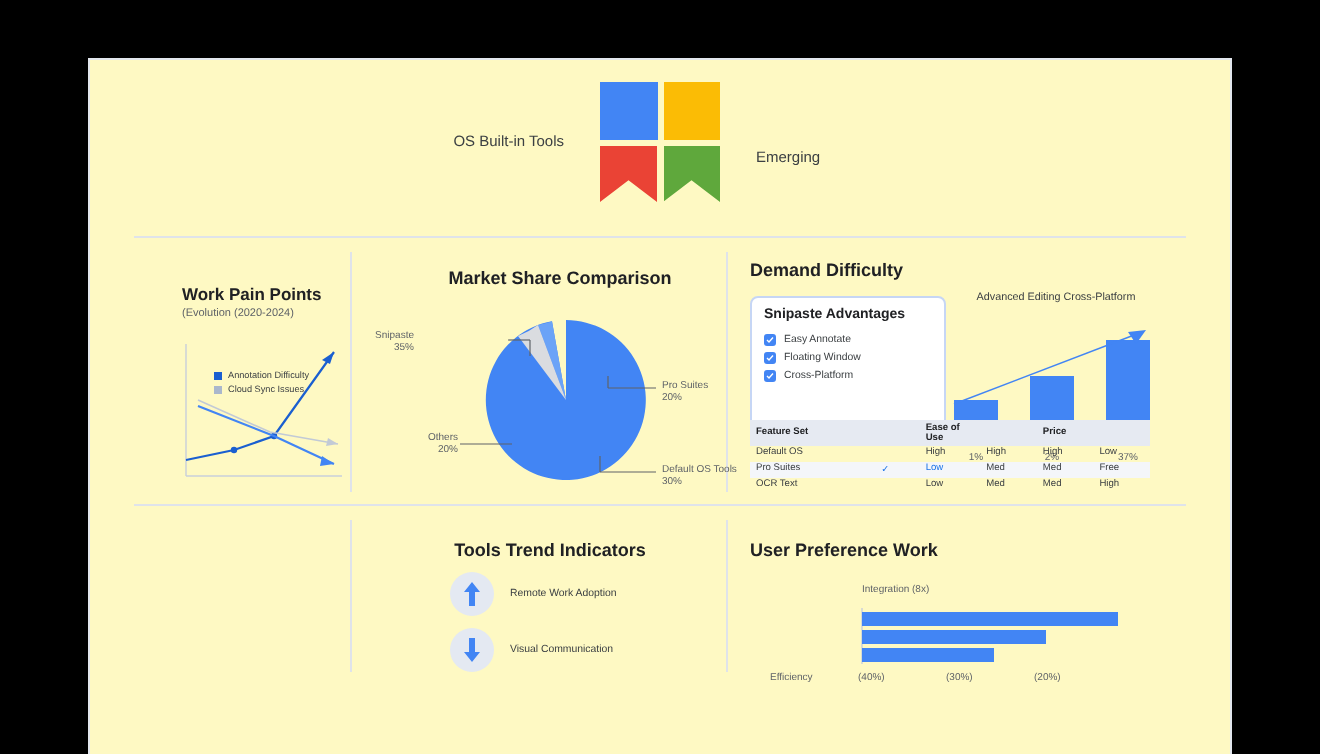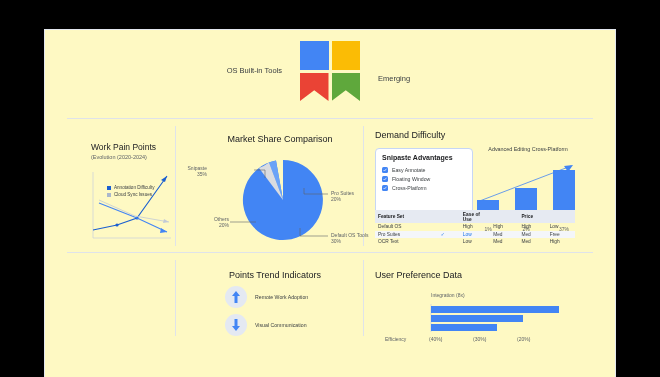--- a/index.html
+++ b/index.html
@@ -12,21 +12,21 @@
   .hdr-text{font-size:7.5px;color:#3c4043;line-height:12px;text-align:right;width:120px;}
   .hdr-text.right{text-align:left;margin-top:15px;}
   .logo{width:60px;height:60px;display:grid;grid-template-columns:1fr 1fr;grid-template-rows:1fr 1fr;gap:3px;}
   .q{width:100%;height:100%;}
   .q1{background:#4285f4;}
   .q2{background:#fbbc05;}
   .q3{background:#ea4335;clip-path:polygon(0 0,100% 0,100% 100%,50% 62%,0 100%);}
   .q4{background:#5fa83c;clip-path:polygon(0 0,100% 0,100% 100%,50% 62%,0 100%);}
   .hr{position:absolute;left:22px;width:526px;height:1px;background:#dfe3ea;}
   .vr{position:absolute;width:1px;background:#dfe3ea;}
-  .ptitle{position:absolute;font-size:9px;font-weight:normal;color:#202124;}
+  .ptitle{position:absolute;font-size:9px;font-weight:bold;color:#202124;}
   .lbl{position:absolute;font-size:5px;color:#5f6368;}
   .lbl.c{text-align:center;}
   .lbl.r{text-align:right;}
   
   .pp-sub{position:absolute;font-size:5.5px;color:#5f6368;}
   .legend-row{display:flex;align-items:center;gap:3px;font-size:4.6px;color:#3c4043;margin-bottom:2px;}
   .sw{width:4px;height:4px;}
   
   .adv-card{position:absolute;border:1px solid #c6d6f5;border-radius:4px;background:#fff;}
   .adv-title{font-size:7px;font-weight:bold;color:#202124;}
@@ -209,42 +209,42 @@
           <td>OCR Text</td>
           <td></td>
           <td>Low</td>
           <td>Med</td>
           <td>Med</td>
           <td>High</td>
         </tr>
       </tbody>
     </table>
 
-    <div class="ptitle" style="left:150px;top:240px;width:160px;text-align:center">Points Trend Indicators</div>
+    <div class="ptitle" style="left:150px;top:240px;width:160px;text-align:center">Tools Trend Indicators</div>
 
     <div style="position:absolute;left:180px;top:256px">
       <div class="trend-row">
         <div class="circ">
           <svg width="10" height="14" viewBox="0 0 10 14">
               <path d="M5 1 L9 6 L6.5 6 L6.5 13 L3.5 13 L3.5 6 L1 6 Z" fill="#4285f4"></path>
             </svg>
         </div>
         <span class="trend-lbl">Remote Work Adoption</span>
       </div>
       <div class="trend-row">
         <div class="circ">
           <svg width="10" height="14" viewBox="0 0 10 14">
               <path d="M5 13 L9 8 L6.5 8 L6.5 1 L3.5 1 L3.5 8 L1 8 Z" fill="#4285f4"></path>
             </svg>
         </div>
         <span class="trend-lbl">Visual Communication</span>
       </div>
     </div>
 
-    <div class="ptitle" style="left:330px;top:240px">User Preference Data</div>
+    <div class="ptitle" style="left:330px;top:240px">User Preference Work</div>
     <div class="lbl" style="left:386px;top:262px;font-size:5px">Integration (8x)</div>
 
     <svg style="position:absolute;left:338px;top:272px" width="190" height="34">
       <line x1="48" y1="2" x2="48" y2="30" stroke="#c8cfdb" stroke-width="0.7"></line>
       <rect x="48" y="4" width="128" height="7" fill="#4285f4"></rect>
       <rect x="48" y="13" width="92" height="7" fill="#4285f4"></rect>
       <rect x="48" y="22" width="66" height="7" fill="#4285f4"></rect>
     </svg>
 
     <div class="lbl" style="left:340px;top:306px">Efficiency</div>

